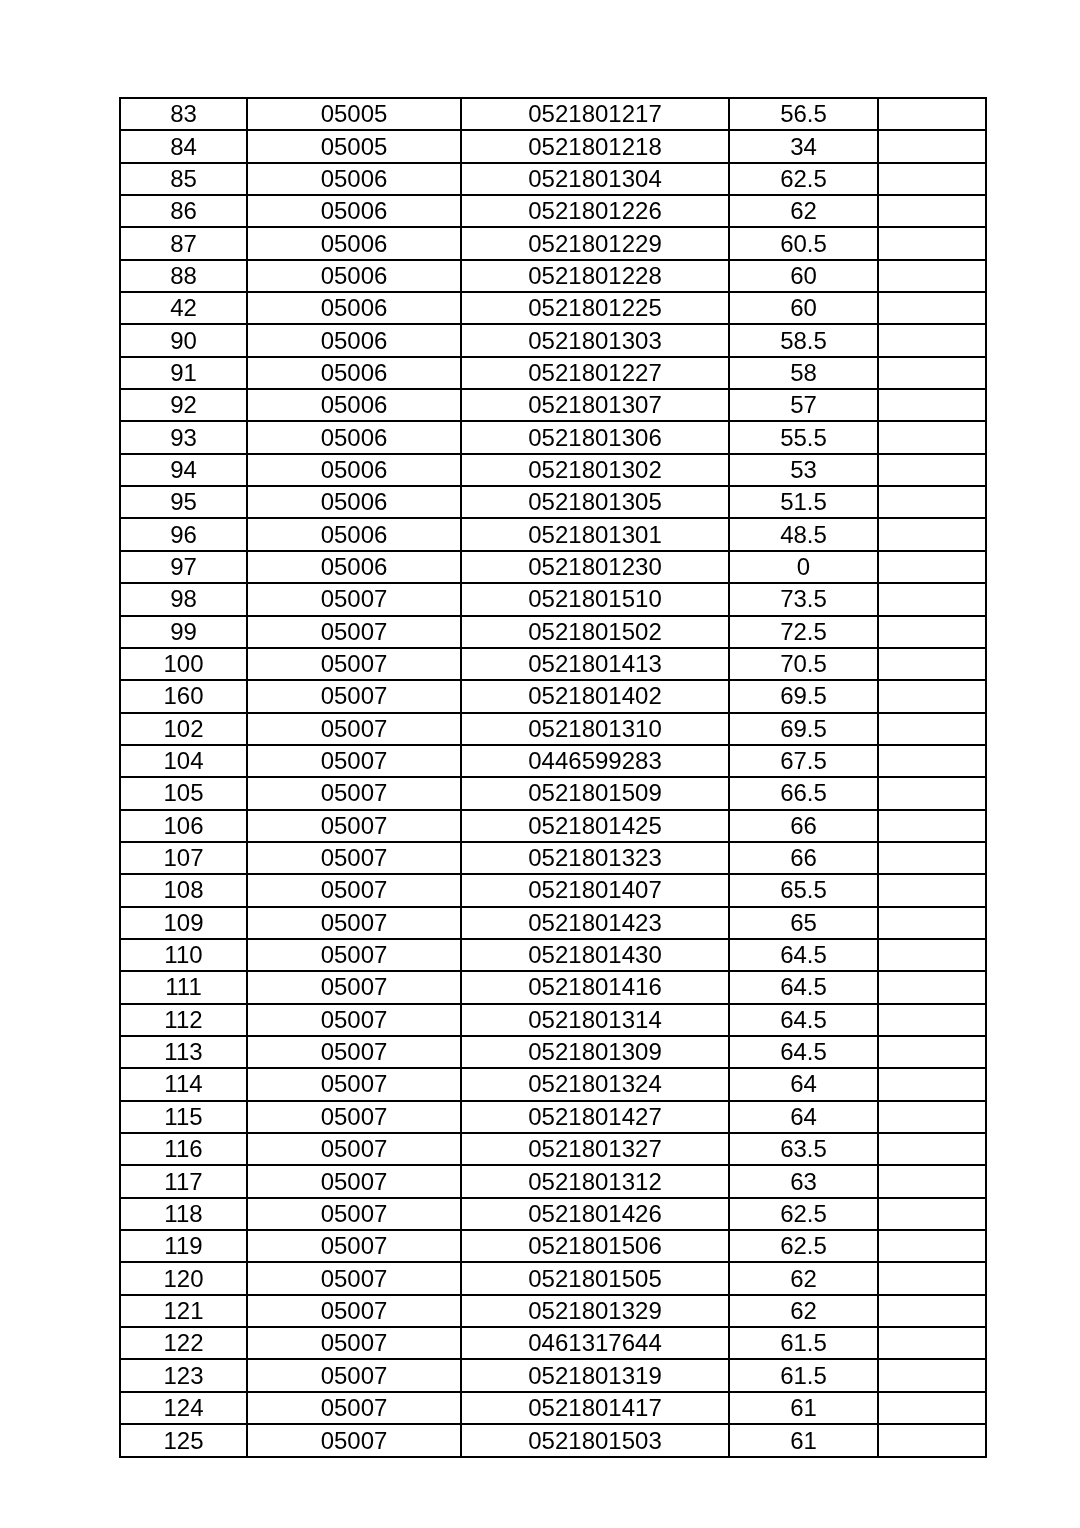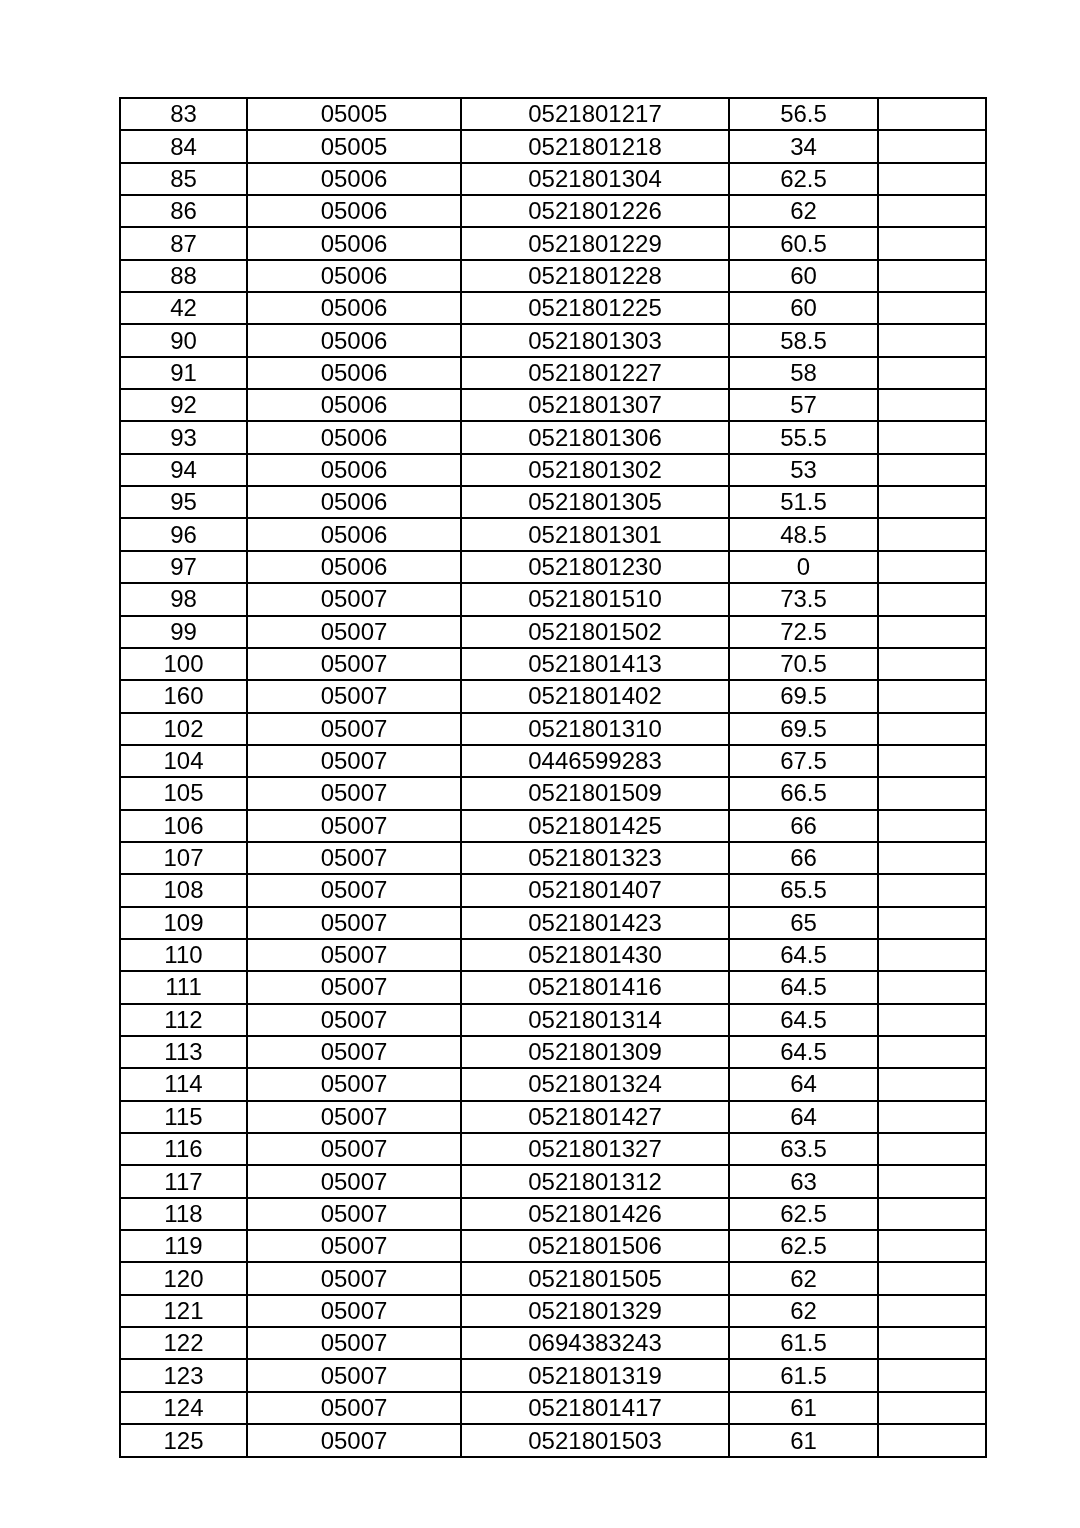--- a/index.html
+++ b/index.html
@@ -316,21 +316,21 @@
         <tr>
         <td>121</td>
         <td>05007</td>
         <td>0521801329</td>
         <td>62</td>
         <td></td>
       </tr>
         <tr>
         <td>122</td>
         <td>05007</td>
-        <td>0694383243</td>
+        <td>0461317644</td>
         <td>61.5</td>
         <td></td>
       </tr>
         <tr>
         <td>123</td>
         <td>05007</td>
         <td>0521801319</td>
         <td>61.5</td>
         <td></td>
       </tr>

